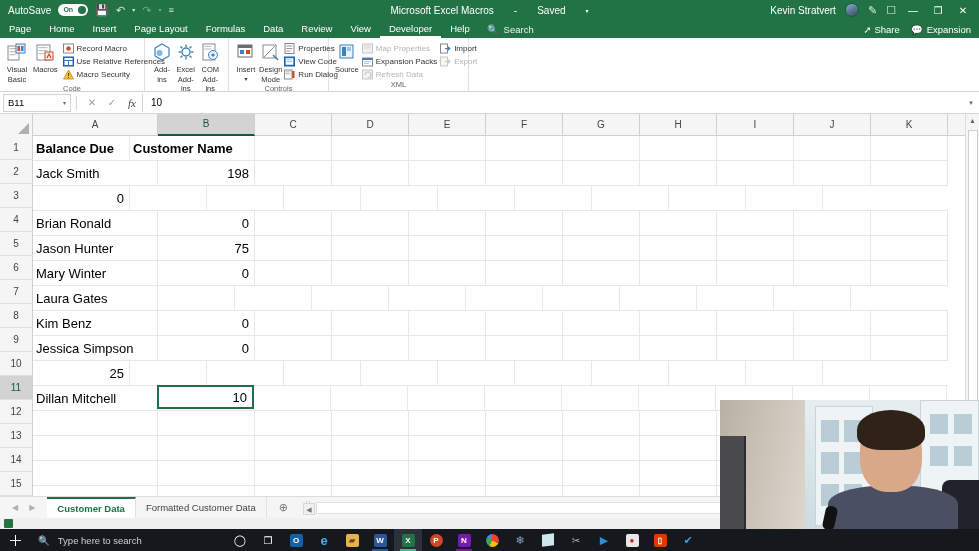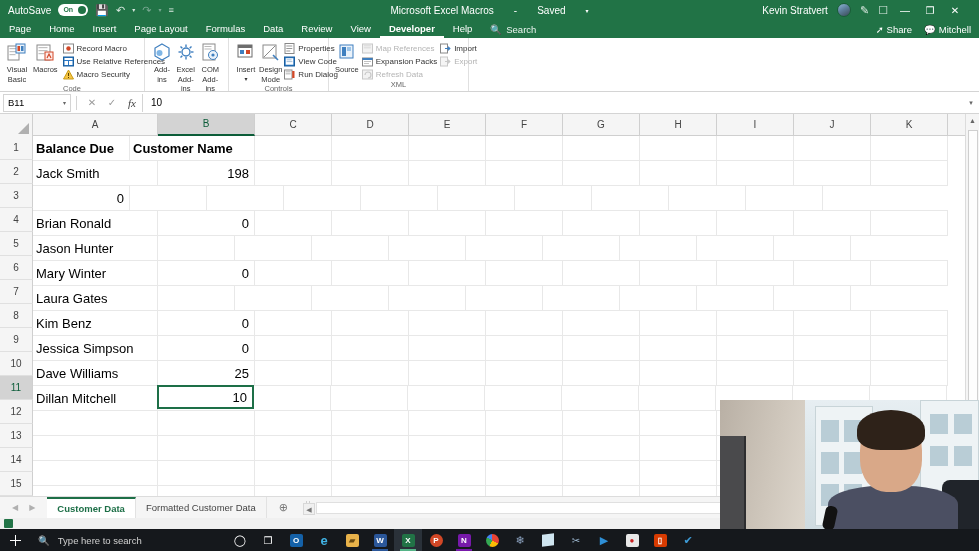--- a/index.html
+++ b/index.html
@@ -32,39 +32,39 @@
     font-weight: bold;
   }
   .qat-icon { font-size: 11px; color: #d9e8e0; line-height: 1; }
   .qat-icon.dim { color: #7aa893; }
   .tb-center {
     flex: 1; text-align: center; font-size: 10px; color: #ffffff;
     display: flex; align-items: center; justify-content: center; gap: 20px;
   }
   .tb-right {
     width: 300px; display: flex; align-items: center; justify-content: flex-end;
-    gap: 9px; padding-right: 16px; font-size: 10px;
+    gap: 9px; padding-right: 8px; font-size: 10px;
   }
   .avatar-sm {
     width: 14px; height: 14px; border-radius: 50%;
     background: linear-gradient(150deg,#8fb6d6 0%,#5d7f9c 45%,#3b4a55 100%);
     display: inline-block; border: 1px solid #1a5c38;
   }
   .winbtn { font-size: 10px; color: #fff; width: 16px; text-align: center; cursor: default; }
 
   
   .ribbonbar {
     position: absolute; top: 20px; left: 0; width: 979px; height: 18px;
     background: #217346;
     display: flex; align-items: center;
     font-size: 9.5px; color: #ffffff;
   }
   .rtab { padding: 0 9px; line-height: 18px; height: 18px; white-space: nowrap; }
   .rtab.active {
-    color: #ffffff; font-weight: bold;
+    color: #ffffff; font-weight: normal;
     border-bottom: 2px solid #ffffff;
   }
   .search-wrap { display: flex; align-items: center; gap: 4px; padding: 0 9px; color: #eaf3ee; }
   .ribbonbar .spacer { flex: 1; }
 
   
   .ribbon {
     position: absolute; top: 38px; left: 0; width: 979px; height: 54px;
     background: #ffffff; border-bottom: 1px solid #d4d4d4;
     display: flex; align-items: stretch; font-size: 8px; color: #333;
@@ -310,21 +310,21 @@
   <span class="spacer"></span>
 </div>
 
 <div style="position:absolute;top:20px;right:0;height:18px;display:flex;align-items:center;gap:12px;padding-right:8px;font-size:9.5px;color:#ffffff;">
   <span style="display:flex;align-items:center;gap:3px;">
     <span>➚</span>
     <span>Share</span>
   </span>
   <span style="display:flex;align-items:center;gap:3px;">
     <span>💬</span>
-    <span>Mitchell</span>
+    <span>Expansion</span>
   </span>
 </div>
 
 <div class="ribbon">
 
   <div class="grp" style="width:145px">
     <div class="grp-body">
       <div class="bigbtn">
         <span class="ic">
           <svg width="22" height="22" viewBox="0 0 22 22">
@@ -515,21 +515,21 @@
       </div>
       <div class="smalllist">
         <div class="smallbtn disabled">
           <span class="sic">
             <svg width="11" height="11" viewBox="0 0 11 11">
                 <rect x="0.5" y="1" width="10" height="9" fill="#f2f2f2" stroke="#c8c8c8"></rect>
                 <rect x="1.8" y="2.4" width="7" height="0.9" fill="#d4d4d4"></rect>
                 <rect x="1.8" y="4.4" width="7" height="0.9" fill="#d4d4d4"></rect>
               </svg>
           </span>
-          <span>Map References</span>
+          <span>Map Properties</span>
         </div>
         <div class="smallbtn">
           <span class="sic">
             <svg width="11" height="11" viewBox="0 0 11 11">
                 <rect x="0.5" y="2" width="10" height="8" fill="#fff" stroke="#888"></rect>
                 <rect x="0.5" y="2" width="10" height="2" fill="#3f7fbf"></rect>
                 <rect x="2" y="5" width="7" height="0.9" fill="#bbb"></rect>
                 <rect x="2" y="7" width="5" height="0.9" fill="#bbb"></rect>
               </svg>
           </span>
@@ -675,20 +675,21 @@
       <div class="gcell" style="width:77px;height:24px"></div>
       <div class="gcell" style="width:77px;height:24px"></div>
       <div class="gcell" style="width:77px;height:24px"></div>
       <div class="gcell" style="width:77px;height:24px"></div>
       <div class="gcell" style="width:77px;height:24px"></div>
       <div class="gcell" style="width:77px;height:24px"></div>
     </div>
 
     <div class="grow">
       <div class="gcell" style="width:125px;height:24px">Jason Hunter</div>
+      <div class="gcell num" style="width:97px;height:24px">75</div>
       <div class="gcell" style="width:77px;height:24px"></div>
       <div class="gcell" style="width:77px;height:24px"></div>
       <div class="gcell" style="width:77px;height:24px"></div>
       <div class="gcell" style="width:77px;height:24px"></div>
       <div class="gcell" style="width:77px;height:24px"></div>
       <div class="gcell" style="width:77px;height:24px"></div>
       <div class="gcell" style="width:77px;height:24px"></div>
       <div class="gcell" style="width:77px;height:24px"></div>
       <div class="gcell" style="width:77px;height:24px"></div>
     </div>
@@ -742,21 +743,20 @@
       <div class="gcell" style="width:77px;height:24px"></div>
       <div class="gcell" style="width:77px;height:24px"></div>
       <div class="gcell" style="width:77px;height:24px"></div>
       <div class="gcell" style="width:77px;height:24px"></div>
       <div class="gcell" style="width:77px;height:24px"></div>
       <div class="gcell" style="width:77px;height:24px"></div>
       <div class="gcell" style="width:77px;height:24px"></div>
     </div>
 
     <div class="grow">
-      <div class="gcell" style="width:125px;height:24px">Dave Williams</div>
       <div class="gcell num" style="width:97px;height:24px">25</div>
       <div class="gcell" style="width:77px;height:24px"></div>
       <div class="gcell" style="width:77px;height:24px"></div>
       <div class="gcell" style="width:77px;height:24px"></div>
       <div class="gcell" style="width:77px;height:24px"></div>
       <div class="gcell" style="width:77px;height:24px"></div>
       <div class="gcell" style="width:77px;height:24px"></div>
       <div class="gcell" style="width:77px;height:24px"></div>
       <div class="gcell" style="width:77px;height:24px"></div>
       <div class="gcell" style="width:77px;height:24px"></div>

